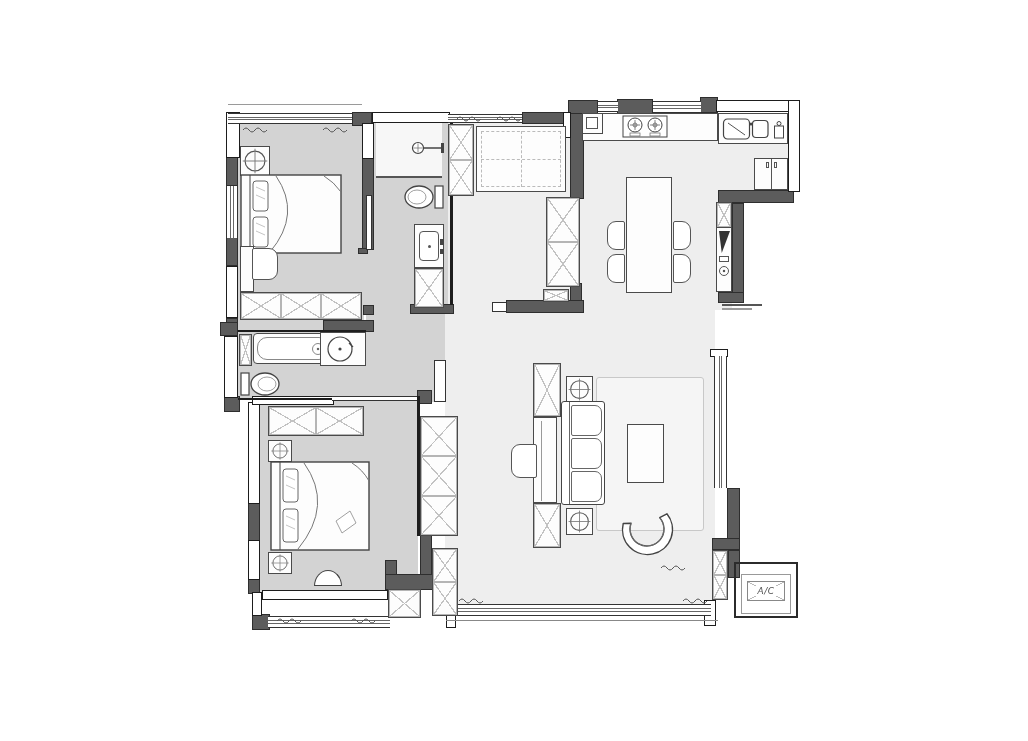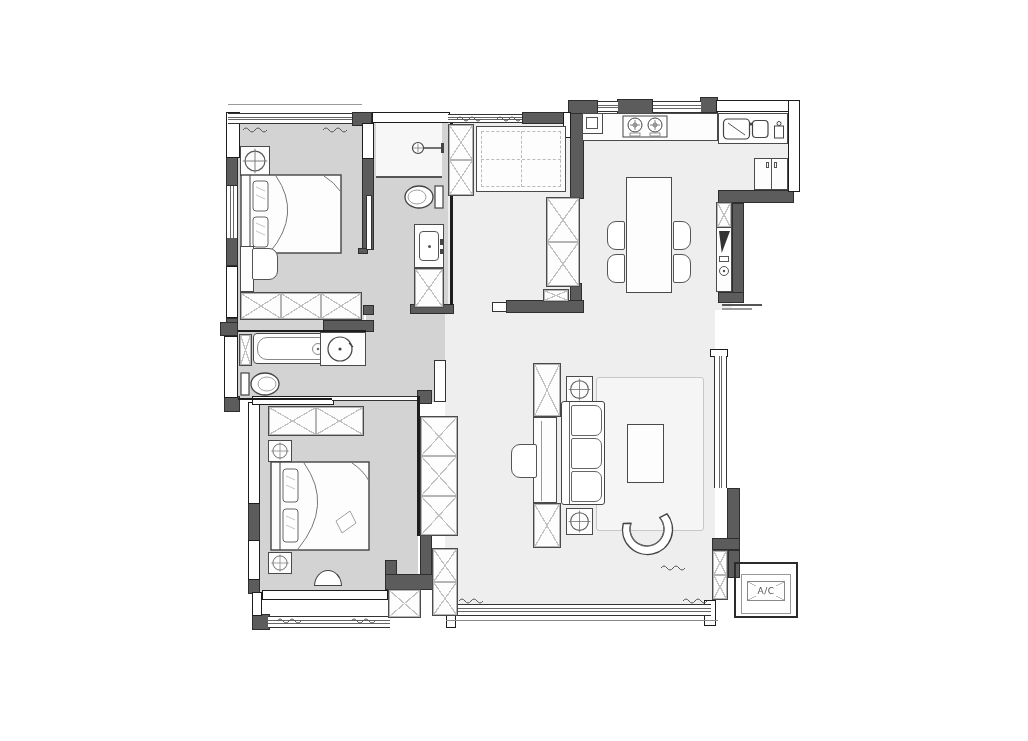--- a/index.html
+++ b/index.html
@@ -31,21 +31,21 @@
   .dline{border-top:1.2px solid #333;border-bottom:1.2px solid #333;background:#fff;}
   .dchair{background:#fff;border:1.2px solid #555;}
   .rl{border-radius:9px 2px 2px 9px;}
   .rr{border-radius:2px 9px 9px 2px;}
   .sofa{background:#fff;border:1.3px solid #444;border-radius:3px;}
   .cushion{position:absolute;background:#fff;border:1px solid #666;border-radius:2px 7px 7px 2px;box-sizing:border-box;}
   .rug{background:var(--rug);border:1px solid #c8c8c8;border-radius:3px;}
   .dashline{position:absolute;box-sizing:border-box;}
   .ac-label{position:absolute;inset:0;display:flex;align-items:center;justify-content:center;
     font-size:9px;color:#555;letter-spacing:.5px;}
-  .ac-label span{background:#fff;padding:0 2px;}
+  .ac-label span{background:#fff;padding:0 2px;font-style:italic;}
   .wedge{background:#333;clip-path:polygon(0 0,100% 0,25% 100%);}
   .knob{border:1px solid #555;border-radius:50%;background:radial-gradient(circle at 50% 50%, #555 1.4px, transparent 1.6px);}
 </style>
 </head>
 <body>
 
 <div class="plan">
 
   <div class="a fl" style="left:238px;top:123px;width:126px;height:208px;background:var(--floor-private)"></div>
   <div class="a fl" style="left:374px;top:123px;width:76px;height:190px;background:var(--floor-private)"></div>

